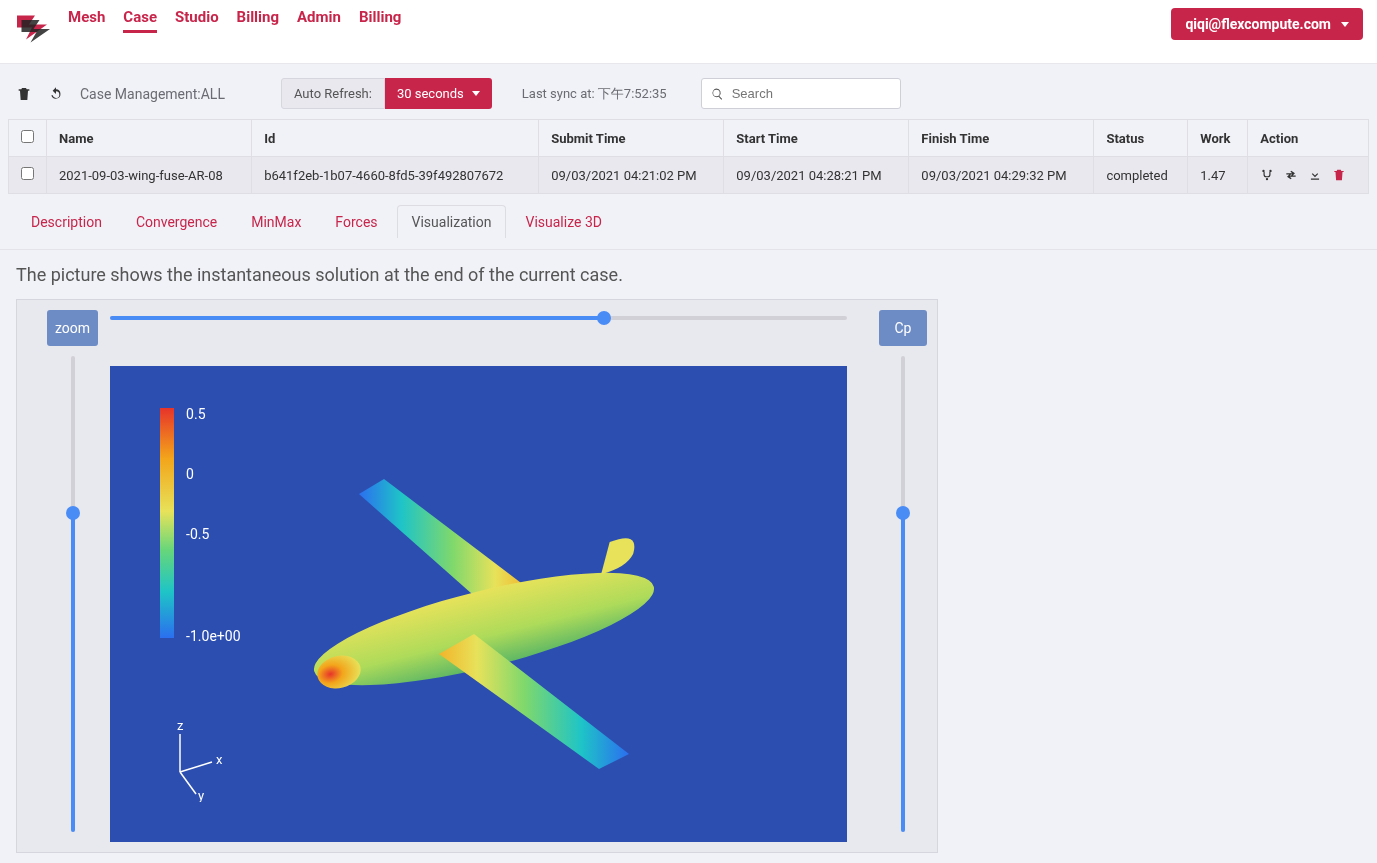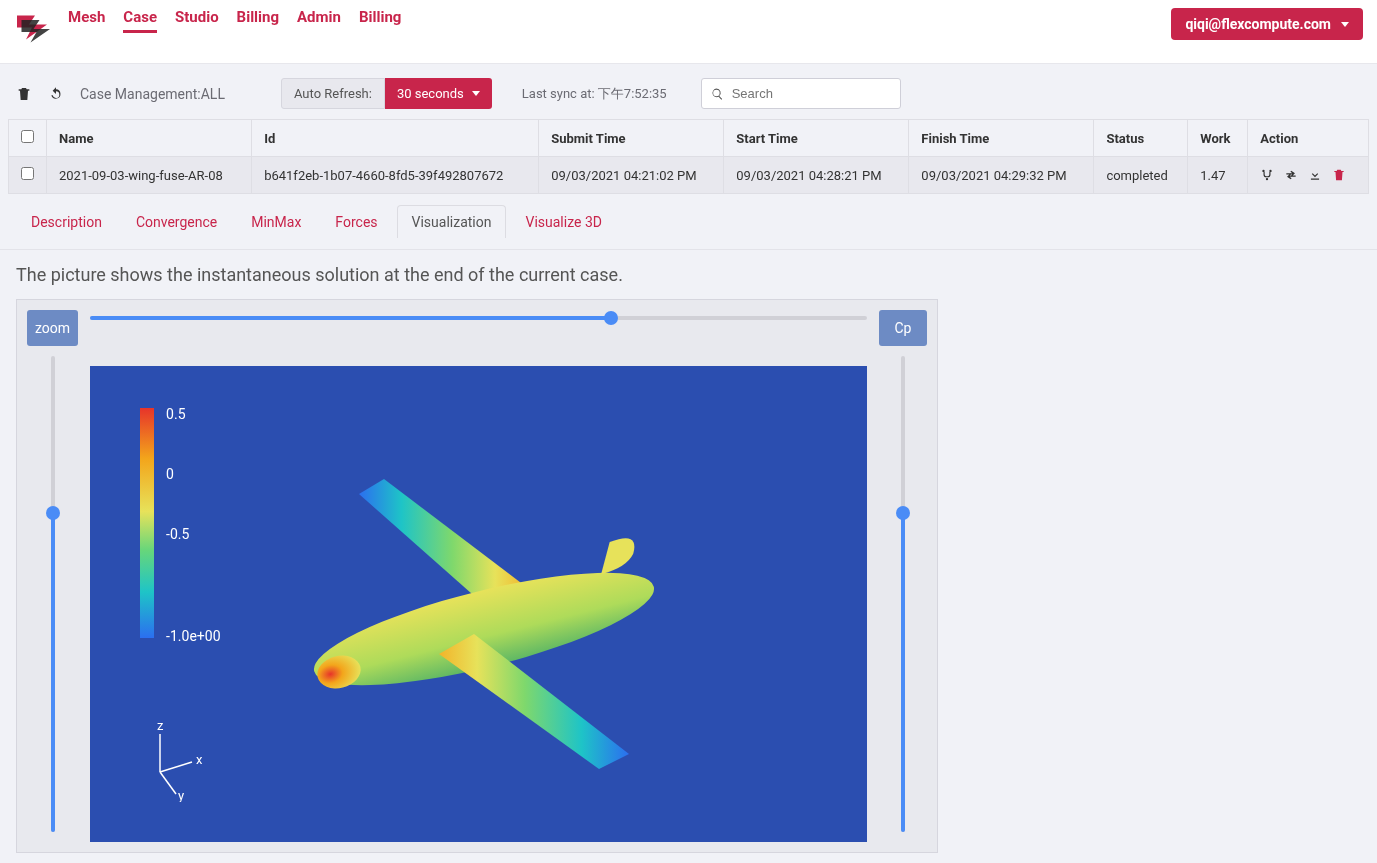--- a/index.html
+++ b/index.html
@@ -215,20 +215,21 @@
       display: flex;
       padding: 10px;
       gap: 12px;
       width: 922px;
     }
     .viz-col {
       display: flex;
       flex-direction: column;
       align-items: center;
       gap: 0;
+      margin-left: 20px;
     }
     .btn-zoom, .btn-cp {
       background: #6d8bc4;
       color: #fff;
       padding: 10px 8px;
       border-radius: 3px;
       font-size: 14px;
       cursor: pointer;
       min-width: 48px;
       text-align: center;

